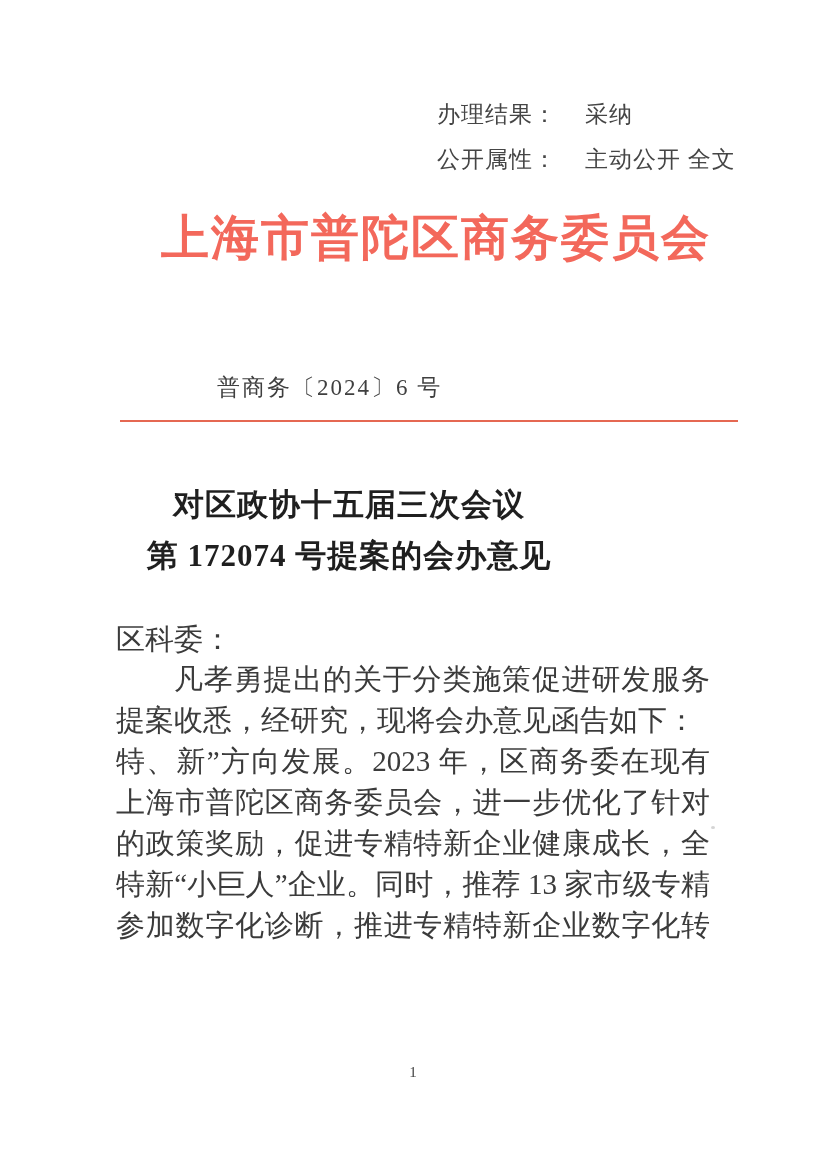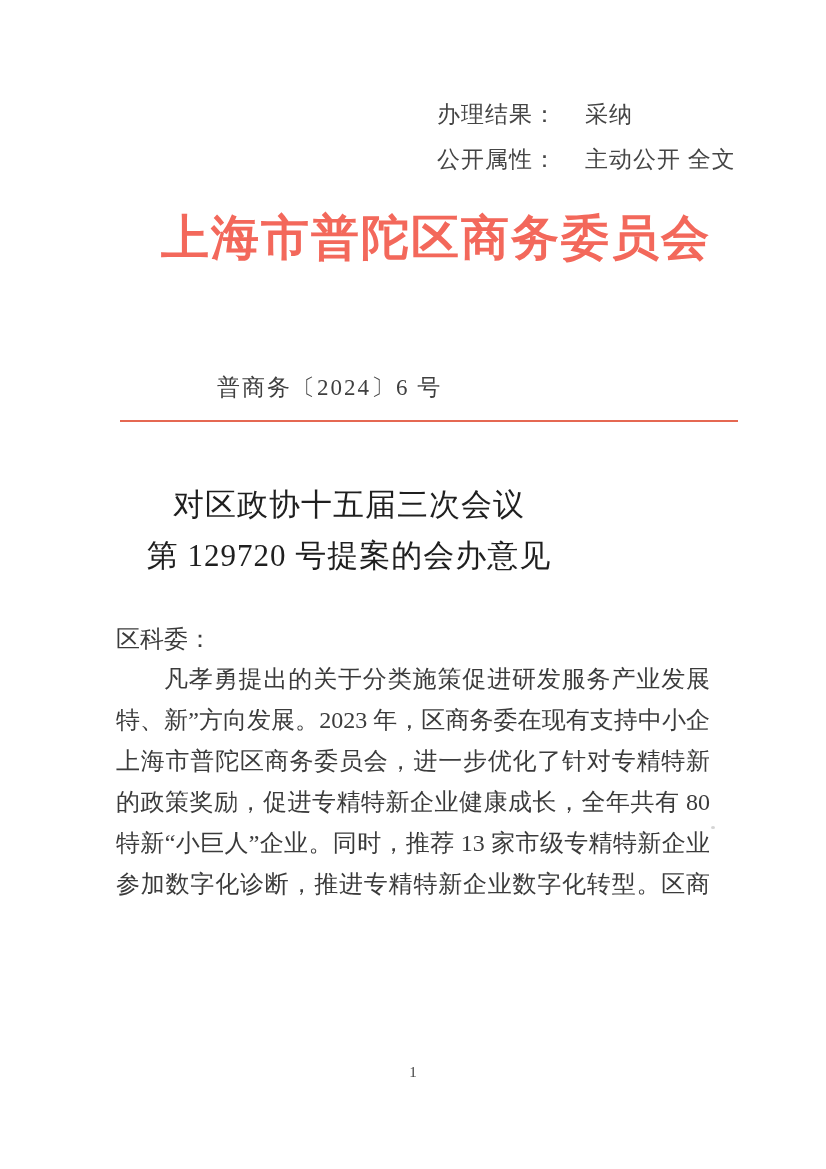--- a/index.html
+++ b/index.html
@@ -42,29 +42,29 @@
   
   .red-rule {
     position:absolute; top:420px; left:120px;
     width:618px; height:2px;
     background:var(--rule);
   }
   
   .doc-title {
     position:absolute; top:479px; left:0; width:698px;
     text-align:center;
-    font-size:31px; font-weight:normal; line-height:51px;
+    font-size:31px; font-weight:bold; line-height:51px;
     color:#1f1f1f; letter-spacing:1px;
     white-space:nowrap;
   }
   
   .body-text {
     position:absolute; top:619px; left:116px;
     width:594px;
-    font-size:24px; line-height:40.4px;
+    font-size:29px; line-height:40.4px;
     color:var(--ink);
   }
   .bl { max-height:41px; overflow:hidden; }
   .bl.fill { text-align:justify; text-align-last:justify; }
   .bl.indent { text-indent:2em; }
   
   .page-num {
     position:absolute; top:1064px; left:0; width:826px;
     text-align:center; font-size:15px; color:#444;
   }
@@ -94,26 +94,27 @@
   </div>
 
   <div class="org-title">上海市普陀区商务委员会</div>
 
   <div class="doc-number">普商务〔2024〕6 号</div>
 
   <div class="red-rule"></div>
 
   <div class="doc-title">
     <div>对区政协十五届三次会议</div>
-    <div>第 129720 号提案的会办意见</div>
+    <div>第 172074 号提案的会办意见</div>
   </div>
 
   <div class="body-text">
       <div class="bl plain">区科委：</div>
       <div class="bl indent fill">凡孝勇提出的关于分类施策促进研发服务产业发展的</div>
+      <div class="bl plain">提案收悉，经研究，现将会办意见函告如下：</div>
       <div class="bl fill">特、新”方向发展。2023 年，区商务委在现有支持中小企业</div>
       <div class="bl fill">上海市普陀区商务委员会，进一步优化了针对专精特新企业</div>
       <div class="bl fill">的政策奖励，促进专精特新企业健康成长，全年共有 80 家</div>
       <div class="bl fill">特新“小巨人”企业。同时，推荐 13 家市级专精特新企业</div>
       <div class="bl fill">参加数字化诊断，推进专精特新企业数字化转型。区商务委</div>
     </div>
 
   <div class="speck"></div>
 
   <div class="page-num">1</div>

